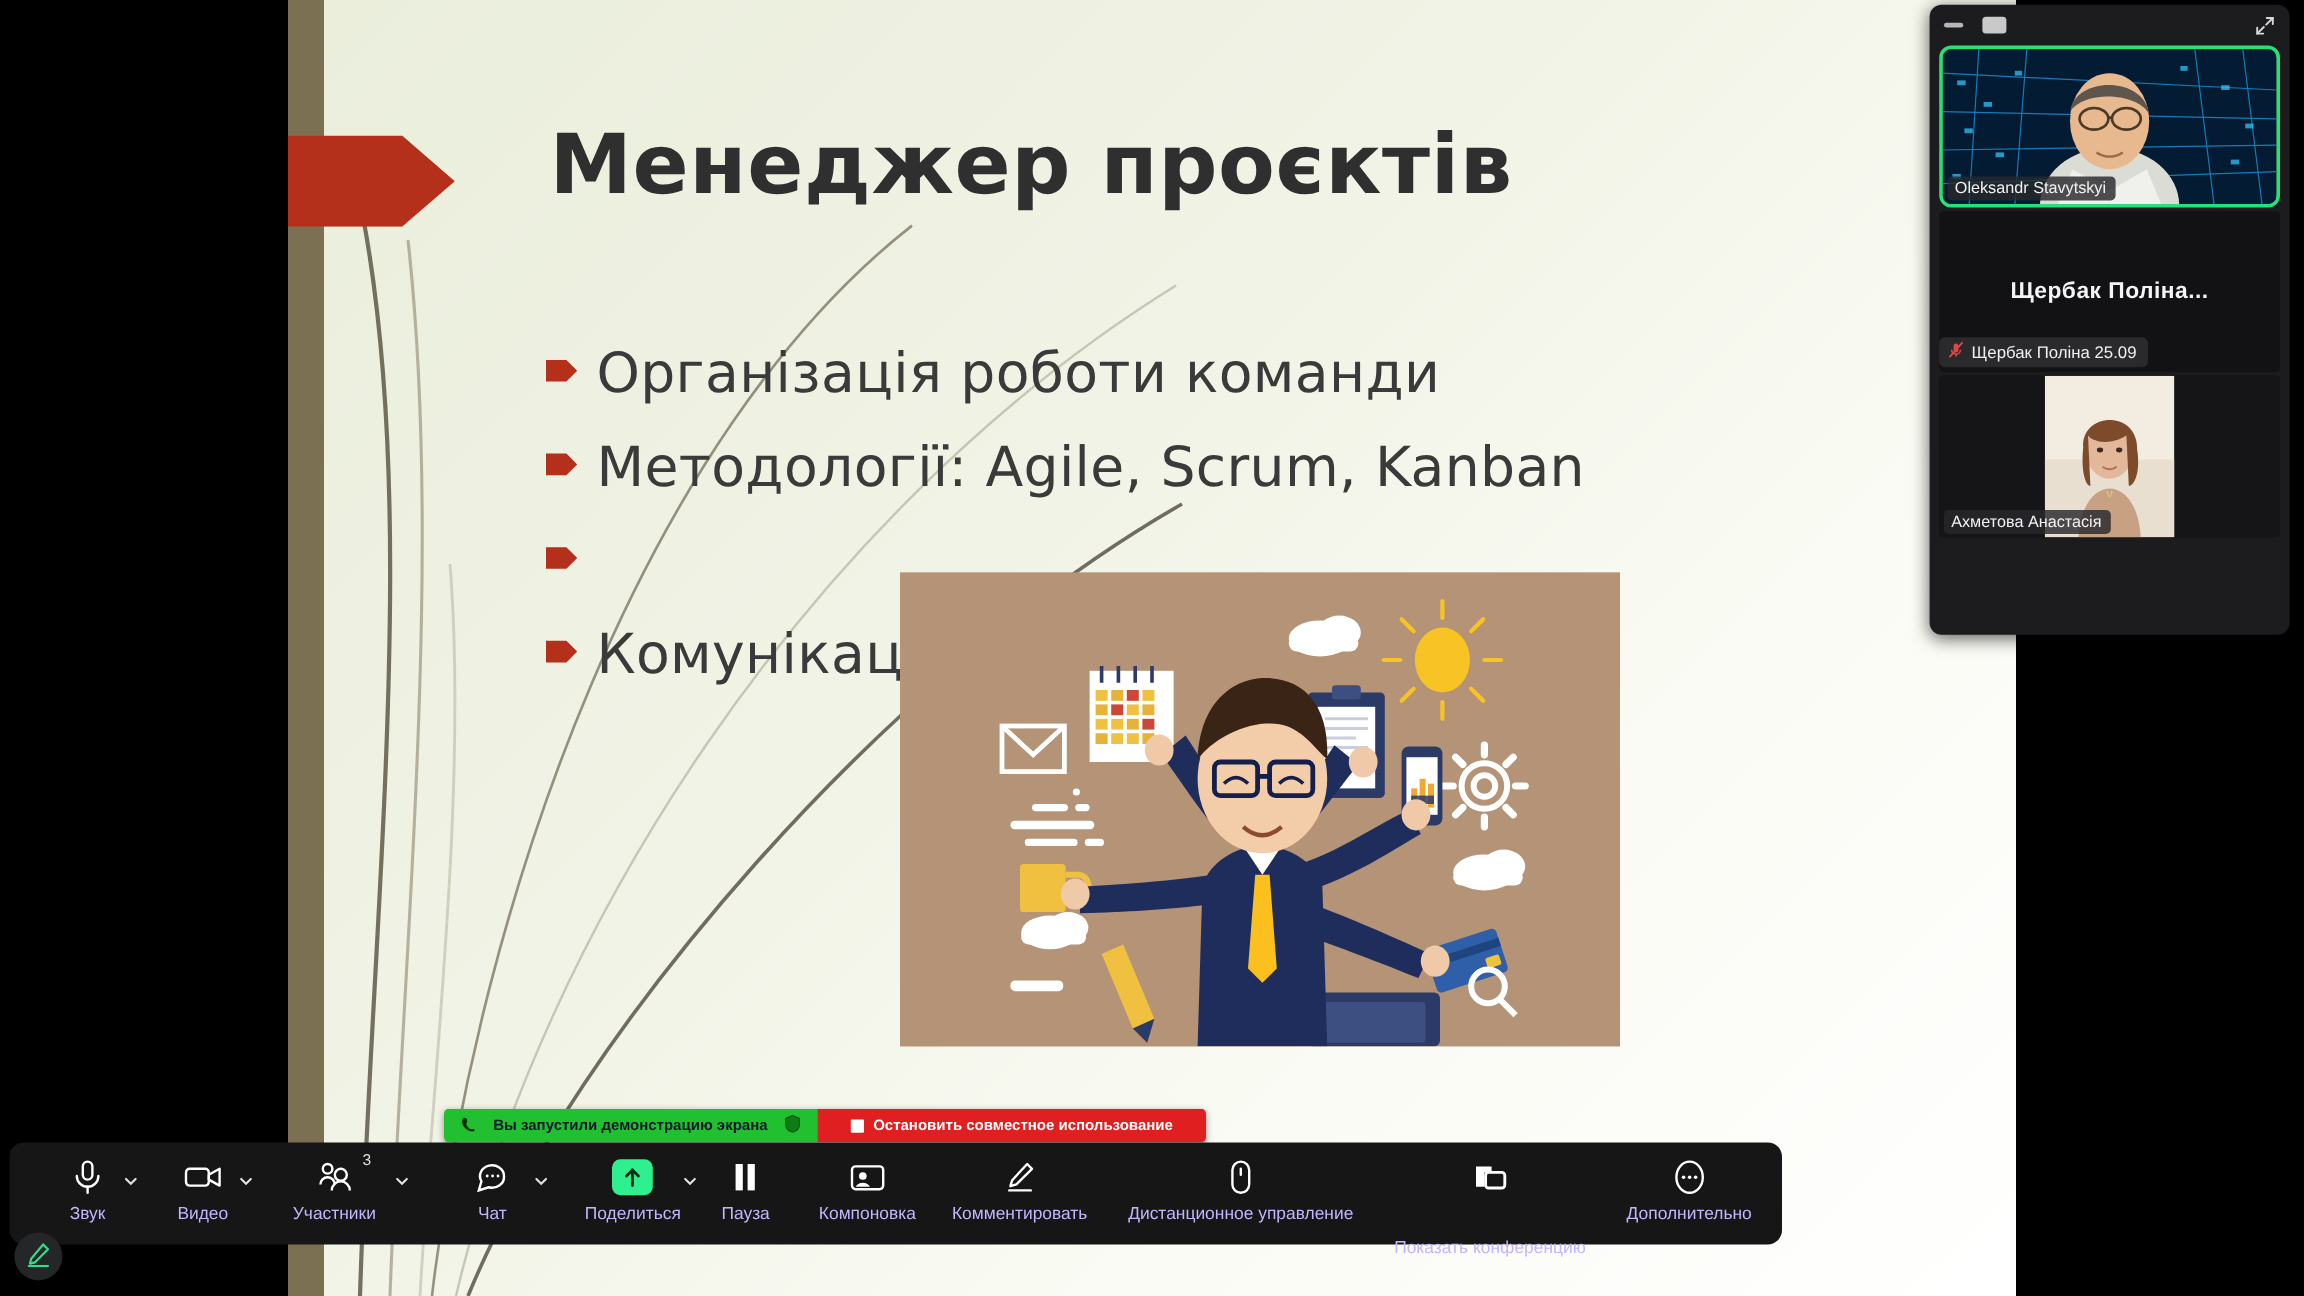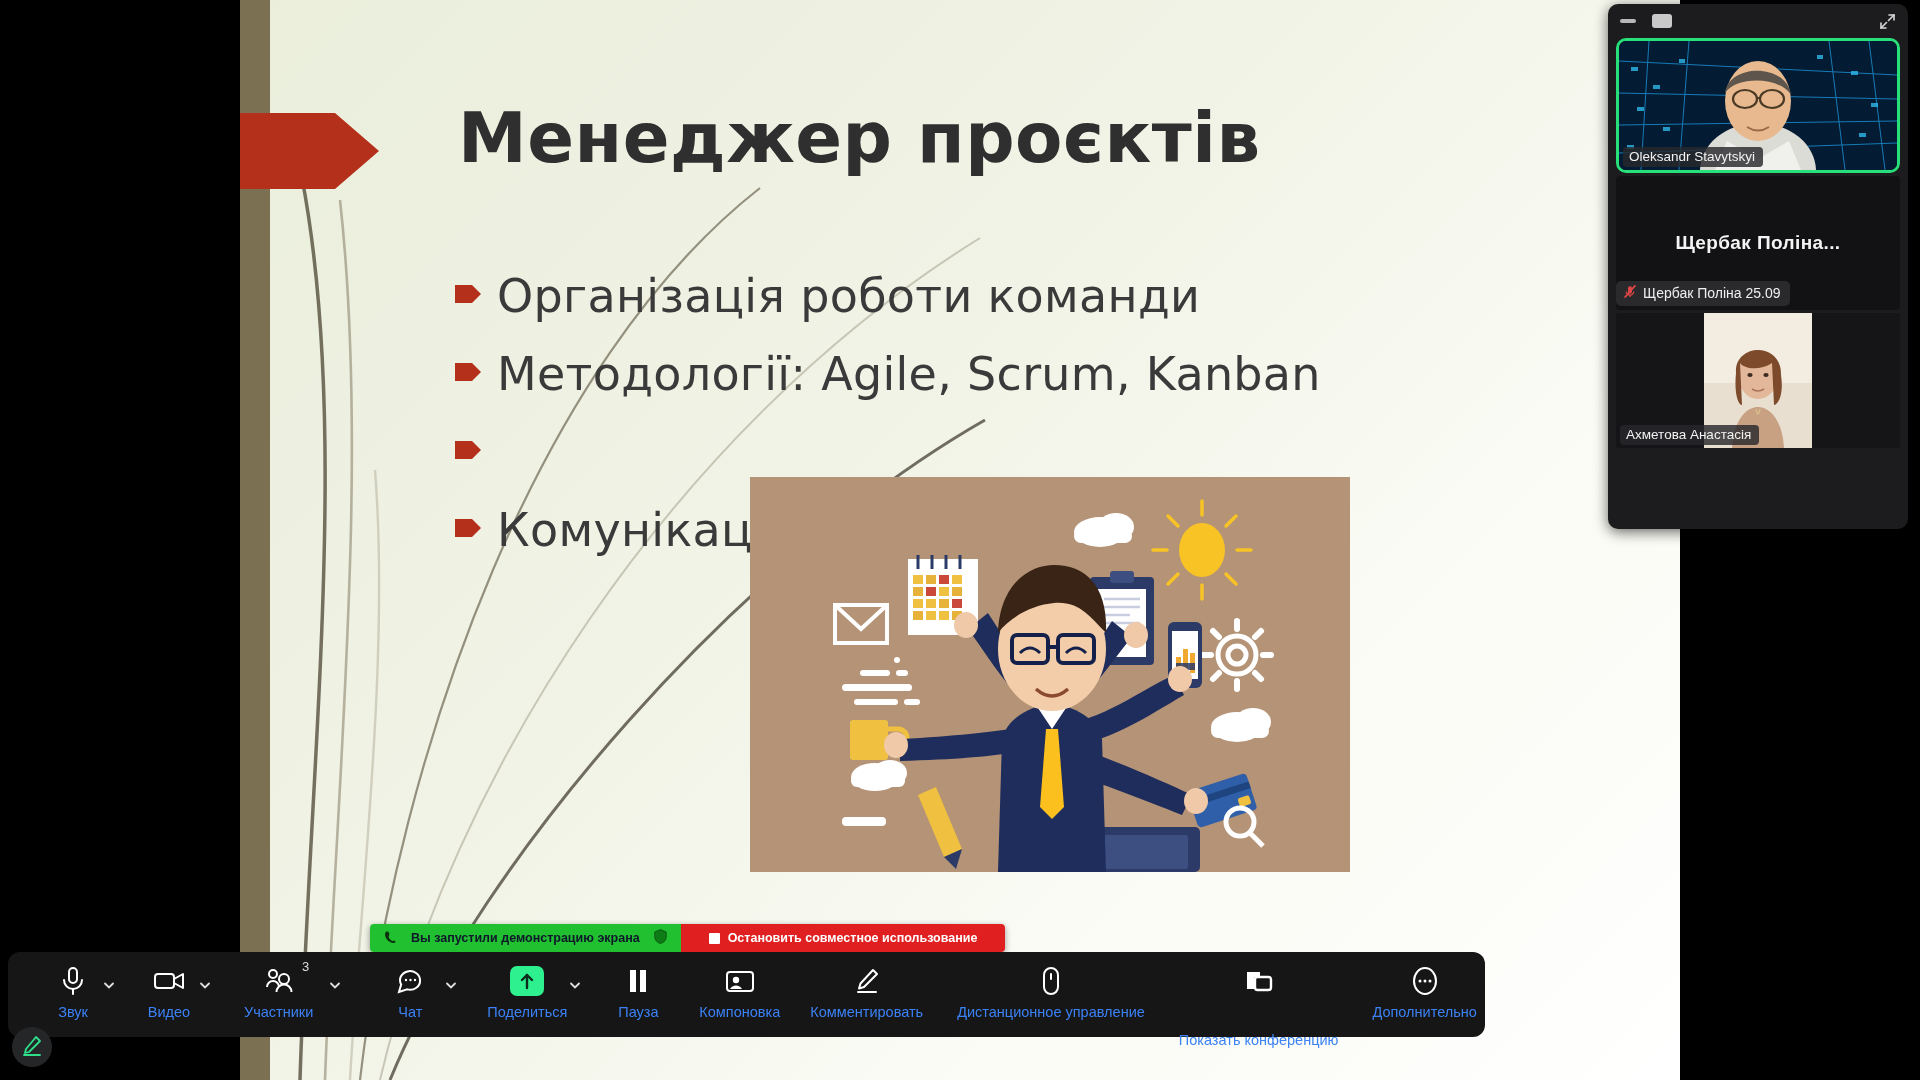--- a/index.html
+++ b/index.html
@@ -27,21 +27,21 @@
     position:absolute; left:-45px; top:113px; width:184px; height:76px;
   }
   .slide-title {
     position:absolute; left:218px; top:98px;
     font-family:"DejaVu Sans", sans-serif;
     font-size:69px; font-weight:700; color:#2f2f2f;
     letter-spacing:0.5px; white-space:nowrap;
   }
 
   
-  .bullets { position:absolute; left:215px; top:257px; width:1000px; }
+  .bullets { position:absolute; left:215px; top:272px; width:1000px; }
   .bullet-row { display:flex; align-items:center; height:78px; }
   .bullet-mark { width:42px; flex:0 0 42px; }
   .bullet-text {
     font-family:"DejaVu Sans", sans-serif;
     font-size:46px; color:#3a3a3a; white-space:nowrap; letter-spacing:0.3px;
   }
 
   
   .illus {
     position:absolute; left:510px; top:477px; width:600px; height:395px;
@@ -115,21 +115,21 @@
     background:#161616; border-radius:12px; z-index:50;
     display:flex; align-items:flex-start; padding-top:9px;
   }
   .tb-item {
     position:relative; display:flex; flex-direction:column;
     align-items:center; justify-content:flex-start;
     min-width:62px; cursor:pointer; padding:0 6px;
   }
   .tb-icon { height:40px; display:flex; align-items:center; justify-content:center; }
   .tb-label {
-    color:#3b82f6; font-size:14.5px; margin-top:3px; white-space:nowrap;
+    color:#c4b5fd; font-size:14.5px; margin-top:3px; white-space:nowrap;
     font-family:"Liberation Sans", sans-serif;
   }
   .tb-caret {
     position:absolute; right:-11px; top:16px; width:12px; height:12px; cursor:pointer;
   }
   .tb-badge {
     position:absolute; top:-2px; right:10px;
     color:#dcdcdc; font-size:13px; font-weight:400;
   }
   .share-sq {
@@ -564,21 +564,21 @@
         </svg>
       </div>
       <div class="tb-label">Чат</div>
       <span class="tb-caret" style="right:-16px;">
         <svg width="12" height="12" viewBox="0 0 12 12" fill="none" stroke="#e0e0e0" stroke-width="1.8" stroke-linecap="round">
             <path d="M2 4.5 L6 8.5 L10 4.5"></path>
           </svg>
       </span>
     </div>
 
-    <div class="tb-item" style="margin-right:34px;">
+    <div class="tb-item" style="margin-right:17px;">
       <div class="tb-icon">
         <span class="share-sq">
           <svg width="16" height="18" viewBox="0 0 16 18" fill="none" stroke="#0d2b1b" stroke-width="2.4" stroke-linecap="round" stroke-linejoin="round">
             <line x1="8" y1="16" x2="8" y2="3"></line>
               <path d="M3 8 L8 3 L13 8"></path>
           </svg>
         </span>
       </div>
       <div class="tb-label">Поделиться</div>
       <span class="tb-caret" style="right:-8px;">

